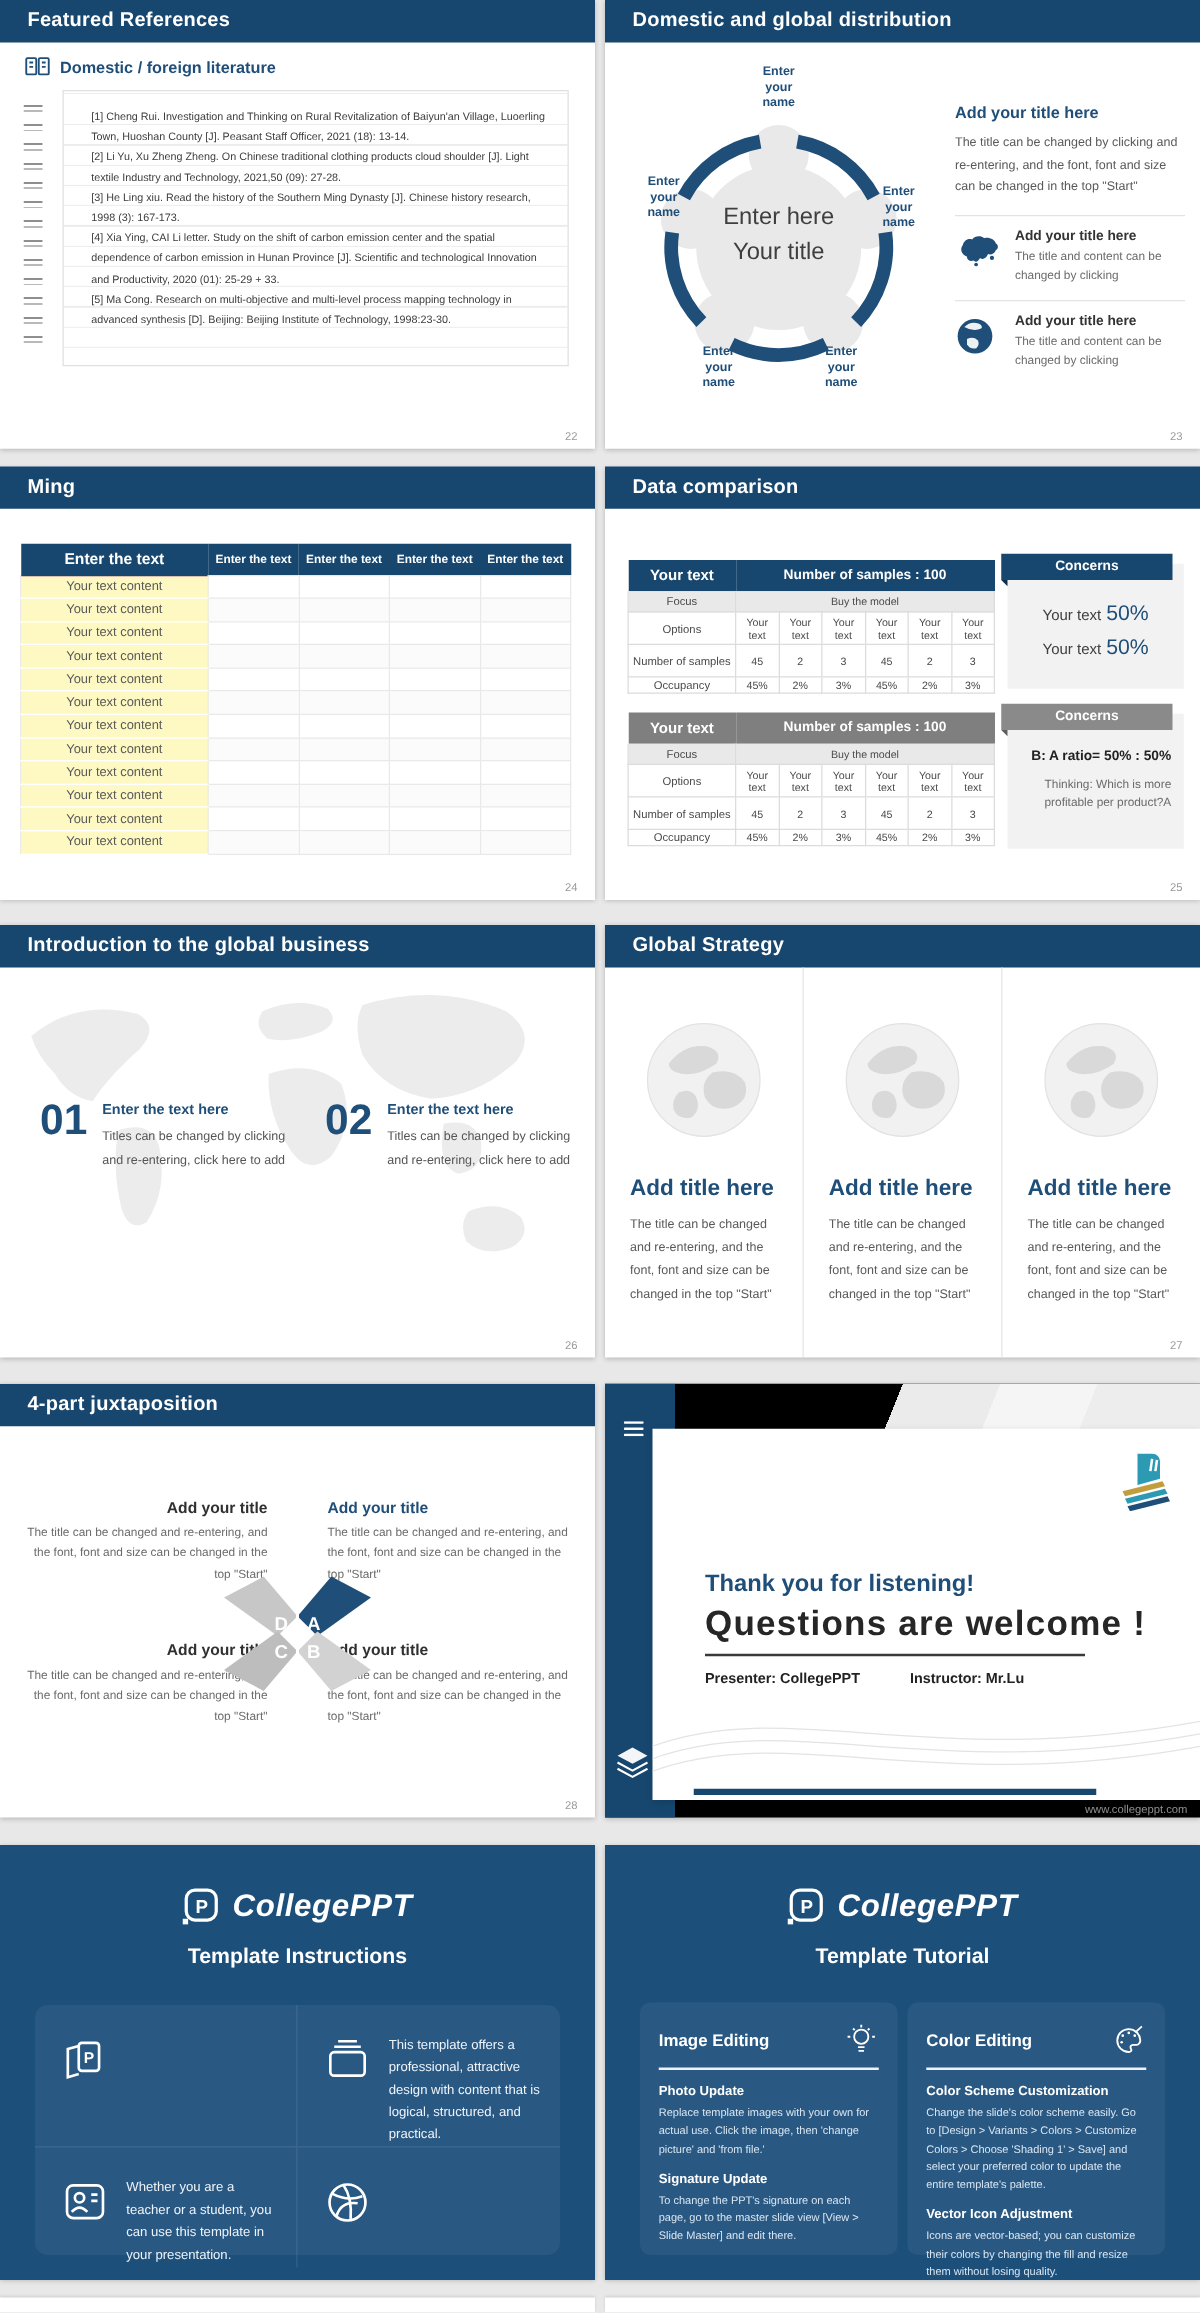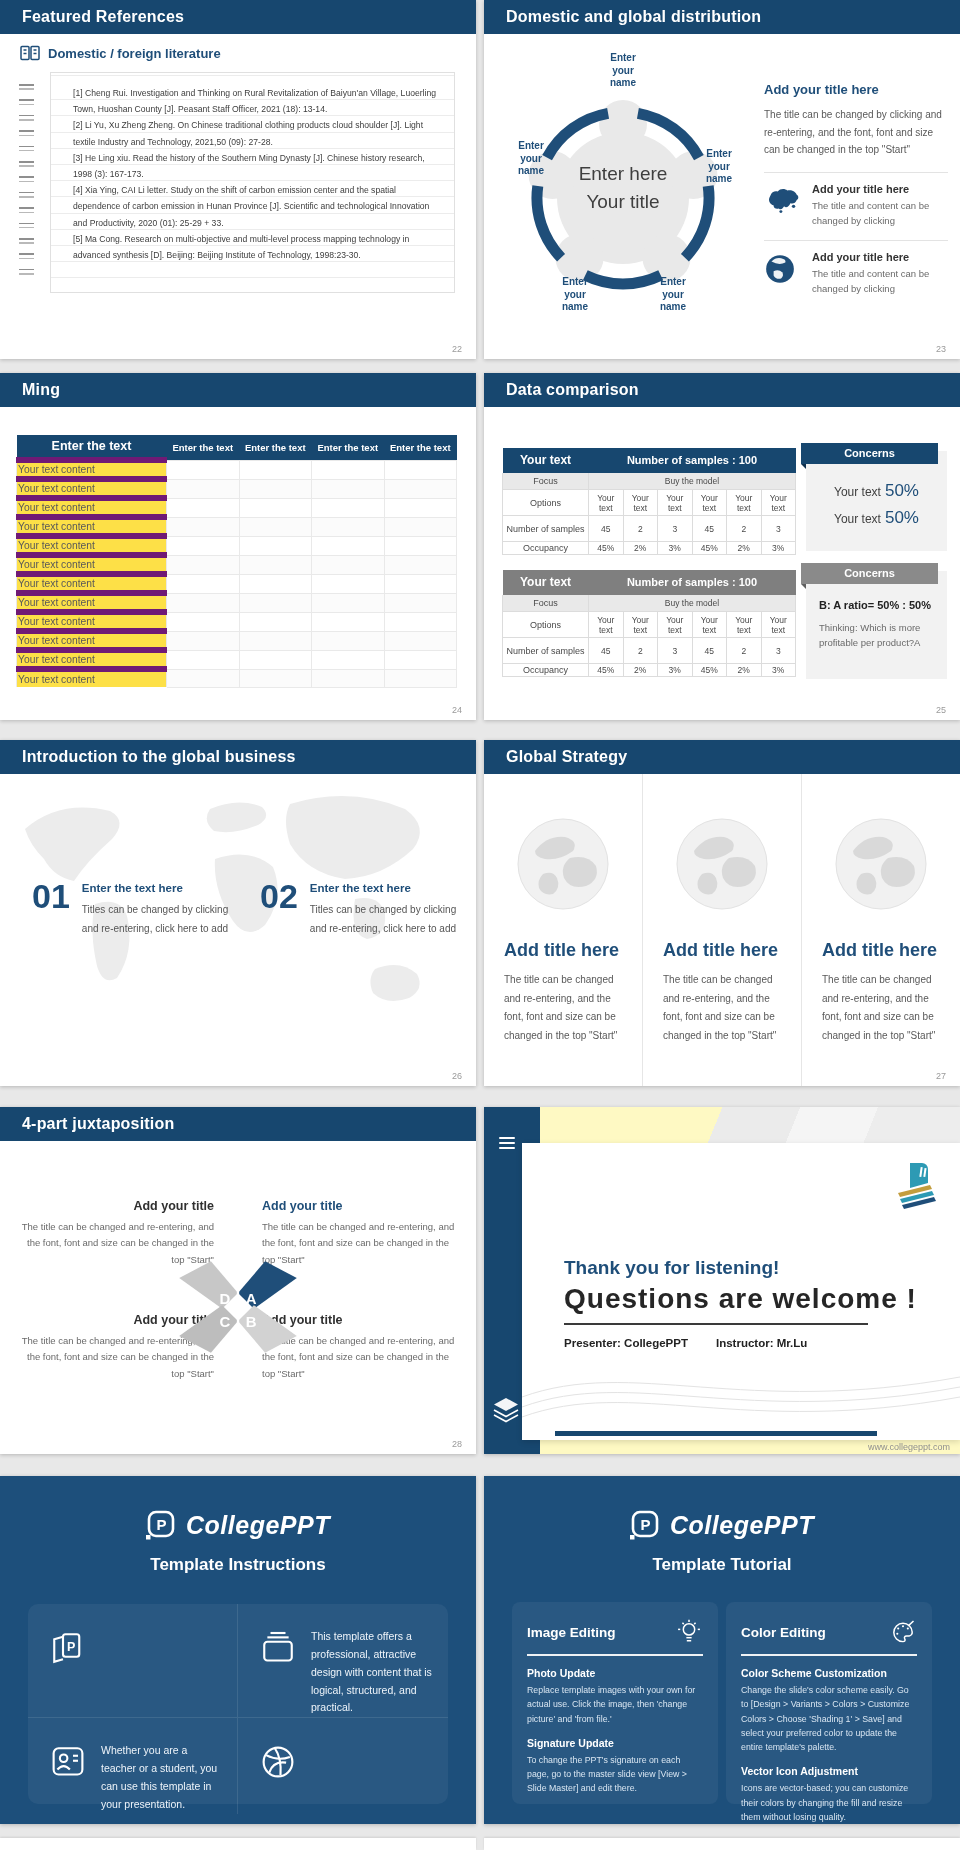--- a/index.html
+++ b/index.html
@@ -40,42 +40,42 @@
   .prow{position:absolute;left:280px;width:184px;display:flex;gap:10px;padding-top:10px;border-top:1px solid #e3e3e3}
   .prow .ic{flex:0 0 38px;padding-top:2px}
   .prow h5{font-size:11px;color:#333;font-weight:bold;margin:0 0 3px}
   .prow p{font-size:9.5px;color:#6a6a6a;line-height:1.6;margin:0}
 
   
   .form-table{position:absolute;left:16px;top:62px;width:440px;border-collapse:collapse;table-layout:fixed}
   .form-table th{background:var(--navy);color:#fff;height:25px;font-size:9.5px}
   .form-table th.main{font-size:12.5px}
   .form-table td{height:18.6px;border:1px solid #e9e9e9;background:#fff}
-  .form-table td.c1{background:#fde047;color:#595959;font-size:10.3px;text-align:left;border-top:6px solid #701a75;border-bottom:1px solid #fff}
+  .form-table td.c1{background:#fef9c3;color:#595959;font-size:10.3px;text-align:center;border-top:1px solid #701a75;border-bottom:1px solid #fff}
   .form-table tr:nth-child(even) td:not(.c1){background:#fbfbfb}
 
   
   .cmp{position:absolute;left:18px;width:294px;border-collapse:collapse;table-layout:fixed;font-size:8.5px;color:#4a4a4a;text-align:center}
   .cmp td{border:1px solid #dcdcdc;padding:1px}
   .cmp .hd td{color:#fff;font-weight:bold;height:25px;border-color:transparent}
   .hd.navy td{background:var(--navy)} .hd.gray td{background:#7f7f7f}
   .cmp .hl{font-size:12px}.cmp .hr{font-size:11px;font-weight:normal}
   .cmp .focus td{background:#e9e9e9;height:17px}
   .cmp .tall td{height:26px}
   .cmp .lbl{font-size:9px}
   .concern{position:absolute;left:322px;width:141px;background:#f2f2f2}
   .ribbon{position:absolute;left:-5px;top:-8px;right:9px;height:21px;color:#fff;font-weight:bold;font-size:11px;text-align:center;line-height:21px}
   .ribbon.navy{background:var(--navy)} .ribbon.gray{background:#8a8a8a}
   .ribbon::after{content:"";position:absolute;left:0;bottom:-5px;border-left:5px solid transparent}
   .ribbon.navy::after{border-top:5px solid #0e2f4d}
   .ribbon.gray::after{border-top:5px solid #5f5f5f}
   .c-body{padding-top:30px;text-align:center}
   .c-line{font-size:12px;color:#404040;margin-bottom:7px}
   .c-line .big{font-size:17px;color:var(--accent);margin-left:4px}
-  .c-body2{padding:28px 10px 0 13px;text-align:left}
+  .c-body2{padding:28px 10px 0 13px;text-align:right}
   .ratio{font-size:11px;color:#222;font-weight:bold}
   .note{font-size:9.5px;color:#6a6a6a;line-height:1.6;margin-top:9px}
 
   
   .map-svg{position:absolute;left:0;top:34px}
   .biz-item{position:absolute;top:140px;display:flex;gap:12px;width:215px}
   .biz-item .num{font-size:34px;font-weight:bold;color:var(--accent);line-height:.95}
   .biz-item h4{font-size:11.5px;font-weight:bold;color:var(--accent);margin:2px 0 7px}
   .biz-item p{font-size:10px;color:#555;line-height:1.85;margin:0;width:158px}
 
@@ -90,32 +90,32 @@
   
   .jux{position:absolute;width:200px}
   .jux h4{font-size:12.5px;font-weight:bold;color:#303030;margin:0 0 6px}
   .jux.hl h4{color:var(--accent)}
   .jux p{font-size:9.5px;color:#6a6a6a;line-height:1.72;margin:0}
   .jux.right{text-align:right}
   .jux-svg{position:absolute;left:168px;top:148px}
   .jux-svg text{font-size:16px;font-weight:bold;fill:#fff}
 
   
-  .thx{background:#fef9c3}
+  .thx{background:#000000}
   .thx-deco{position:absolute;left:180px;top:0;width:296px;height:70px;
     background:linear-gradient(112deg,transparent 18%,#ebebeb 18% 42%,#f5f5f5 42% 66%,#ededed 66%)}
   .side{position:absolute;left:0;top:0;width:56px;height:100%;background:var(--navy)}
   .burger{position:absolute;left:15px;top:30px}
   .layers{position:absolute;left:8px;top:290px}
   .card{position:absolute;left:38px;top:36px;width:438px;height:297px;background:#fff;box-shadow:0 2px 6px rgba(0,0,0,.14)}
   .uni-logo{position:absolute;left:374px;top:18px}
   .t1{position:absolute;left:42px;top:114px;color:var(--accent);font-weight:bold;font-size:19px}
   .t2{position:absolute;left:42px;top:140px;color:#262626;font-weight:bold;font-size:28px;letter-spacing:1px}
   .rule{position:absolute;left:42px;top:180px;width:304px;height:2px;background:#3a3a3a}
-  .pres{position:absolute;left:42px;top:194px;font-size:11.5px;font-weight:bold;color:#222;display:flex;gap:28px}
+  .pres{position:absolute;left:42px;top:194px;font-size:11.5px;font-weight:bold;color:#222;display:flex;gap:40px}
   .mesh{position:absolute;left:0;bottom:8px}
   .navybar{position:absolute;left:33px;bottom:4px;width:322px;height:5px;background:var(--navy)}
   .url{position:absolute;right:10px;bottom:2px;font-size:9px;color:#8f8f8f}
 
   
   .deck{background:var(--deck);color:#fff}
   .brand{display:flex;justify-content:center;align-items:center;gap:10px;padding-top:34px}
   .brand-txt{font-size:25px;font-weight:bold;font-style:italic;letter-spacing:.5px}
   .deck h2{text-align:center;font-size:17px;font-weight:bold;margin:15px 0 0}
   .ins-grid{position:absolute;left:28px;top:128px;width:420px;height:200px;background:rgba(255,255,255,.055);border-radius:10px;display:grid;grid-template-columns:1fr 1fr}

